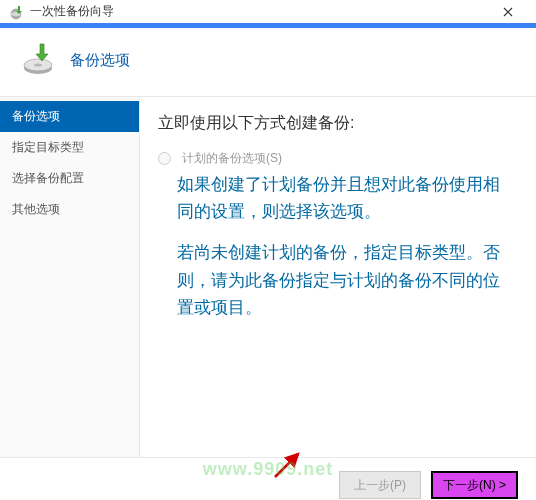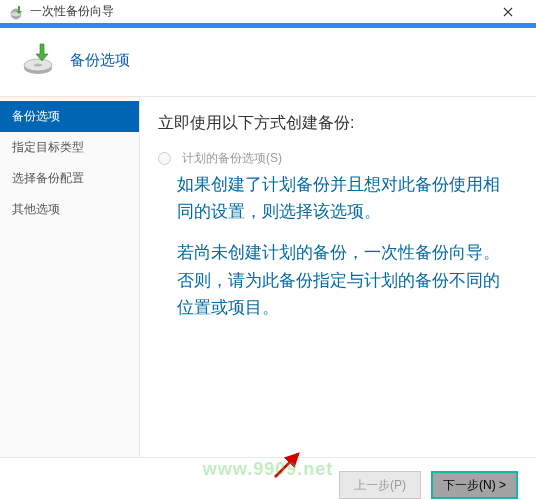--- a/index.html
+++ b/index.html
@@ -116,22 +116,22 @@
       cursor: pointer;
       padding: 0 10px;
     }
     .btn:disabled {
       color: #9a9a9a;
       cursor: default;
       background: #e8e8e8;
       border-color: #c8c8c8;
     }
     .btn.primary {
-      border: 2px solid #14b8a6;
-      background: #a3a3a3;
+      border: 2px solid #000000;
+      background: #d946ef;
     }
     .arrow {
       position: absolute;
       left: 272px;
       bottom: 32px;
       pointer-events: none;
     }
     .watermark {
       position: absolute;
       bottom: 20px;
@@ -197,21 +197,21 @@
 
     <div class="option">
       <div class="option-row disabled">
         <input type="radio" name="backup-opt" disabled="" style="">
         <label>计划的备份选项(S)</label>
       </div>
       <div class="option-desc">如果创建了计划备份并且想对此备份使用相同的设置，则选择该选项。</div>
     </div>
 
     <div class="option">
-      <div class="option-desc">若尚未创建计划的备份，一次性备份向导。否则，请为此备份指定与计划的备份不同的位置或项目。</div>
+      <div class="option-desc">若尚未创建计划的备份，指定目标类型。否则，请为此备份指定与计划的备份不同的位置或项目。</div>
     </div>
   </div>
 </div>
 
 <div class="footer">
   <button class="btn" disabled="">上一步(P)</button>
   <button class="btn primary">下一步(N) &gt;</button>
 
   <svg class="arrow" width="34" height="34" viewBox="0 0 34 34">
     <defs>

